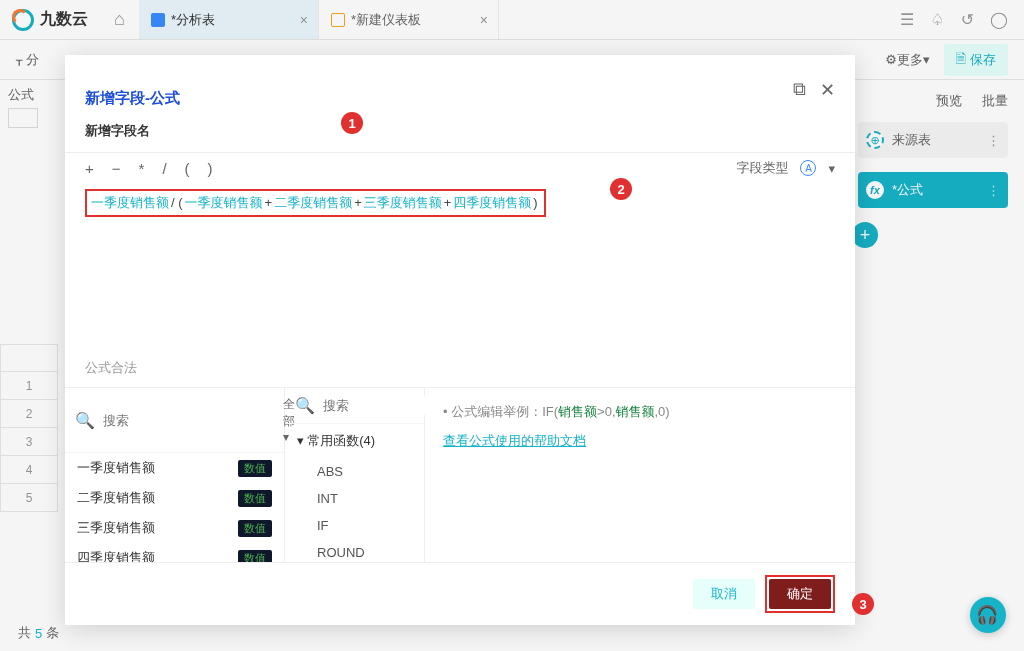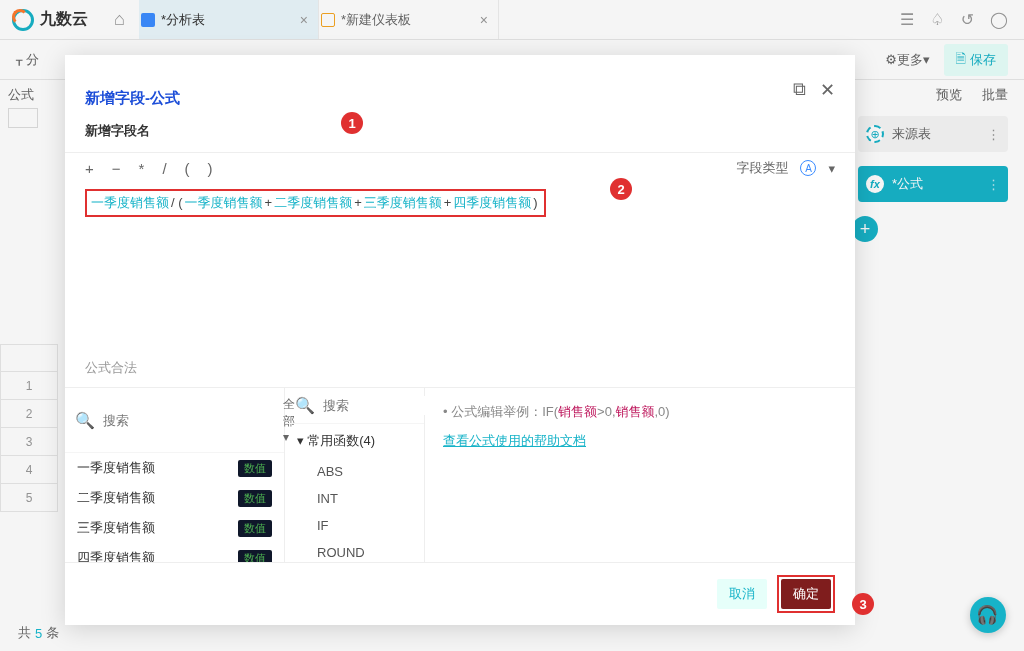--- a/index.html
+++ b/index.html
@@ -5,21 +5,21 @@
 * { box-sizing: border-box; margin: 0; padding: 0; font-family: -apple-system, "PingFang SC", "Microsoft YaHei", sans-serif; }
 body { background: #fff; width: 1024px; height: 651px; overflow: hidden; position: relative; color: #333; }
 
 
 .topbar { height: 40px; background: #fff; border-bottom: 1px solid #e8e8e8; display: flex; align-items: center; }
 .logo { display: flex; align-items: center; padding: 0 12px; font-size: 16px; font-weight: 600; color: #333; }
 .logo-mark { width: 22px; height: 22px; border: 3px solid #17b3c8; border-radius: 50%; margin-right: 6px; position: relative; }
 .logo-mark::before { content: ""; position: absolute; width: 10px; height: 10px; border: 3px solid #ff7b2e; border-radius: 50%; top: -3px; left: -3px; border-right-color: transparent; border-bottom-color: transparent; }
 .home-icon { padding: 0 14px; color: #999; font-size: 18px; cursor: pointer; }
 .tabs { display: flex; height: 100%; }
-.tab { display: flex; align-items: center; padding: 0 2px; font-size: 13px; color: #666; border-right: 1px solid #eee; cursor: pointer; position: relative; min-width: 180px; }
+.tab { display: flex; align-items: center; padding: 0 12px; font-size: 13px; color: #666; border-right: 1px solid #eee; cursor: pointer; position: relative; min-width: 180px; }
 .tab.active { background: #eaf6fb; color: #333; }
 .tab-icon { width: 14px; height: 14px; margin-right: 6px; display: inline-block; }
 .tab-icon.analysis { background: #3b8cff; border-radius: 2px; }
 .tab-icon.dashboard { border: 1.5px solid #f5a623; border-radius: 2px; }
 .tab-close { position: absolute; right: 10px; color: #999; font-size: 14px; }
 .topbar-right { margin-left: auto; display: flex; align-items: center; gap: 16px; padding-right: 16px; color: #999; }
 .topbar-right span { cursor: pointer; font-size: 16px; }
 
 
 .subbar { height: 40px; border-bottom: 1px solid #e8e8e8; display: flex; align-items: center; padding: 0 16px; font-size: 13px; justify-content: space-between; }
@@ -27,21 +27,21 @@
 .subbar-right { display: flex; align-items: center; gap: 14px; }
 .more-btn { display: flex; align-items: center; color: #666; cursor: pointer; }
 .save-btn { background: #e6fffa; color: #17b3c8; padding: 5px 12px; border-radius: 3px; cursor: pointer; display: flex; align-items: center; gap: 4px; }
 .left-col { width: 46px; padding: 6px 8px; font-size: 13px; color: #666; }
 .formula-label-box { border: 1px solid #ddd; margin-top: 4px; height: 20px; }
 .table-stub { position: absolute; left: 0; top: 344px; width: 58px; }
 .table-stub div { height: 28px; border: 1px solid #e8e8e8; border-top: none; display: flex; align-items: center; justify-content: center; font-size: 12px; color: #999; }
 .table-stub div:first-child { border-top: 1px solid #e8e8e8; }
 
 
-.right-panel { position: absolute; right: 16px; top: 86px; width: 150px; }
+.right-panel { position: absolute; right: 16px; top: 92px; width: 150px; }
 .right-tabs { display: flex; justify-content: flex-end; gap: 20px; font-size: 13px; color: #666; margin-bottom: 12px; }
 .flow-node { display: flex; align-items: center; height: 36px; border-radius: 4px; padding: 0 8px; margin-bottom: 14px; font-size: 13px; position: relative; }
 .flow-node.source { background: #f5f5f5; color: #666; }
 .flow-node.formula { background: #17b3c8; color: #fff; }
 .flow-node .node-icon { width: 18px; height: 18px; border-radius: 50%; margin-right: 8px; display: flex; align-items: center; justify-content: center; font-size: 11px; }
 .flow-node.source .node-icon { background: #fff; border: 2px dashed #17b3c8; color: #17b3c8; }
 .flow-node.formula .node-icon { background: #fff; color: #17b3c8; font-style: italic; font-weight: bold; }
 .flow-node .more { margin-left: auto; color: inherit; opacity: 0.7; }
 .add-node { width: 26px; height: 26px; border-radius: 50%; background: #17b3c8; color: #fff; display: flex; align-items: center; justify-content: center; font-size: 18px; cursor: pointer; margin-left: -6px; }
 
@@ -79,25 +79,25 @@
 .search-row input { border: none; outline: none; font-size: 13px; flex: 1; padding: 2px 4px; }
 .search-icon { color: #bbb; margin-right: 4px; }
 .all-dd { font-size: 12px; color: #666; cursor: pointer; }
 .field-list, .func-list { overflow-y: auto; font-size: 13px; }
 .field-item { display: flex; align-items: center; justify-content: space-between; padding: 6px 12px; cursor: pointer; }
 .badge { font-size: 11px; padding: 1px 6px; border-radius: 2px; }
 .badge.num { background: #0f172a; color: #4caf50; }
 .func-group { padding: 8px 12px; color: #333; cursor: pointer; }
 .func-item { padding: 6px 12px 6px 32px; color: #555; cursor: pointer; }
 .panel-help p { margin-bottom: 8px; line-height: 1.6; }
-.panel-help .kw { color: #be185d; }
+.panel-help .kw { color: #15803d; }
 .panel-help a { color: #17b3c8; text-decoration: underline; cursor: pointer; }
 
 .modal-footer { display: flex; justify-content: flex-end; align-items: center; padding: 12px 20px; gap: 10px; border-top: 1px solid #eee; }
-.btn { padding: 6px 12px; font-size: 13px; border-radius: 2px; cursor: pointer; border: none; }
+.btn { padding: 6px 18px; font-size: 13px; border-radius: 2px; cursor: pointer; border: none; }
 .btn-cancel { background: #e6fffa; color: #17b3c8; }
 .btn-ok-wrap { border: 2px solid #e03030; padding: 2px; }
 .btn-ok { background: #7f1d1d; color: #fff; }
 
 
 .callout { position: absolute; width: 22px; height: 22px; border-radius: 50%; background: #e03030; color: #fff; font-size: 13px; font-weight: 600; display: flex; align-items: center; justify-content: center; z-index: 20; }
 
 
 .footer { position: absolute; bottom: 0; left: 0; right: 0; height: 36px; display: flex; align-items: center; padding: 0 18px; font-size: 13px; color: #666; }
 .footer .count { color: #17b3c8; padding: 0 4px; }

